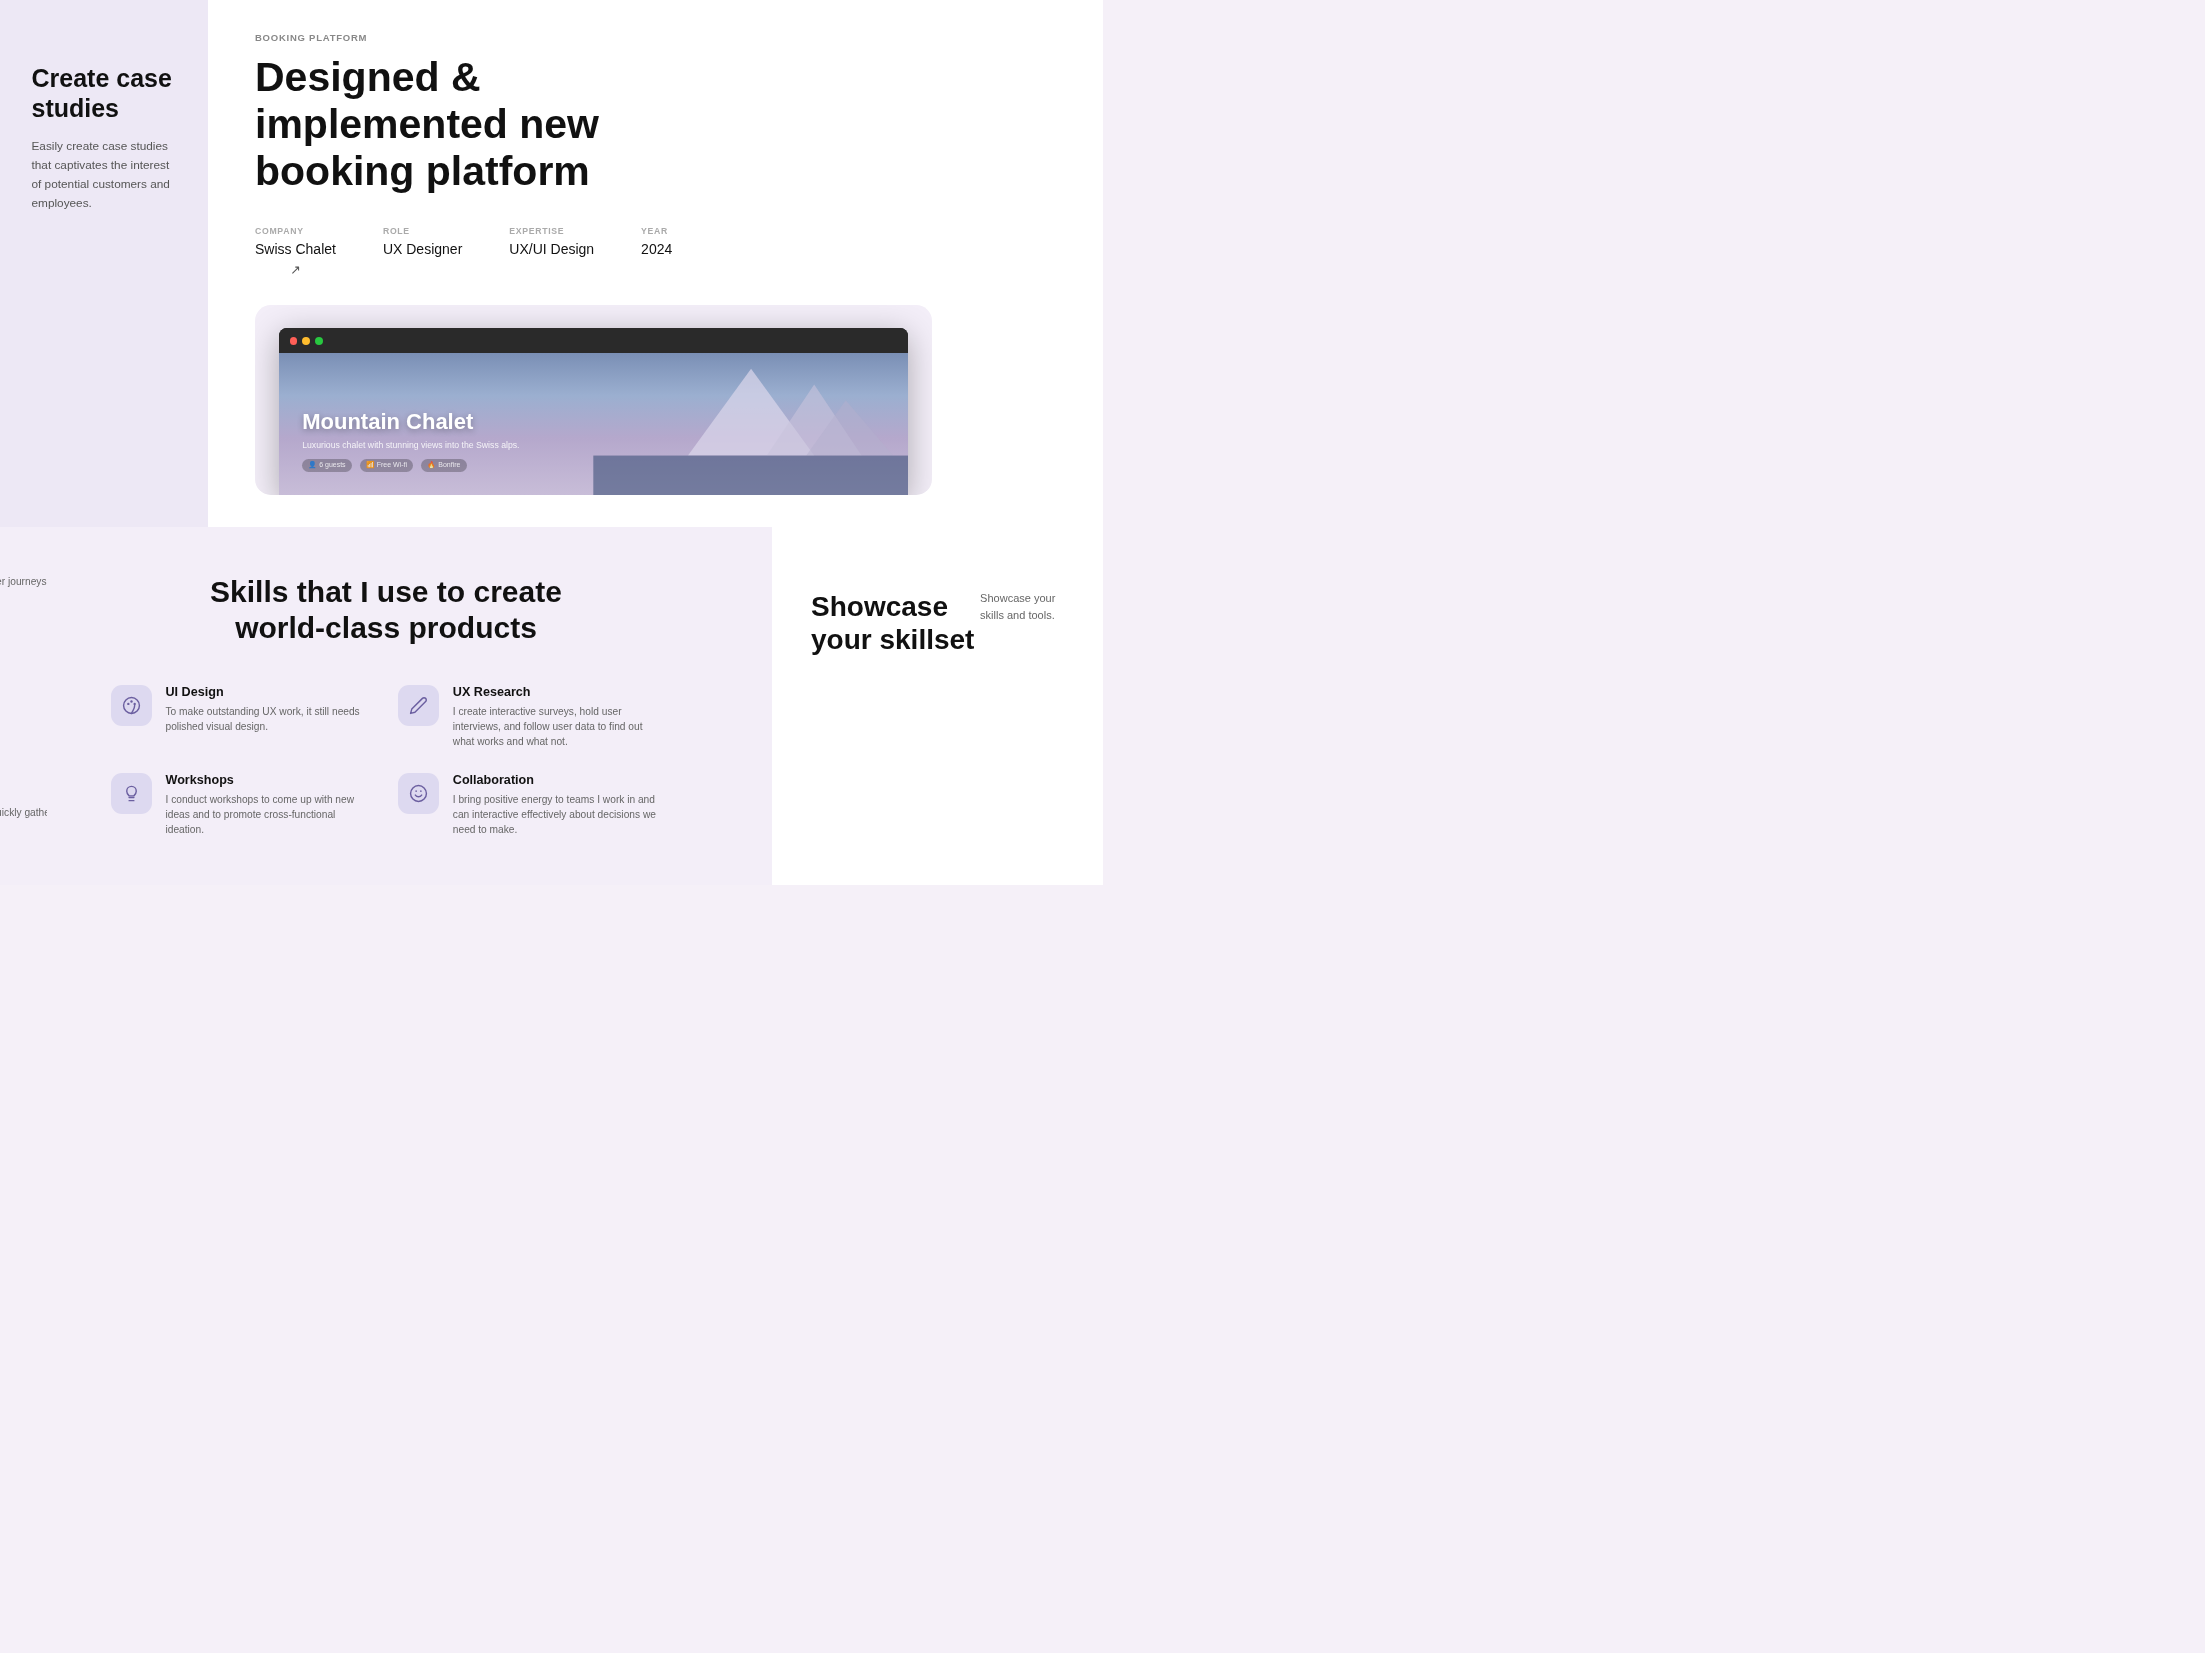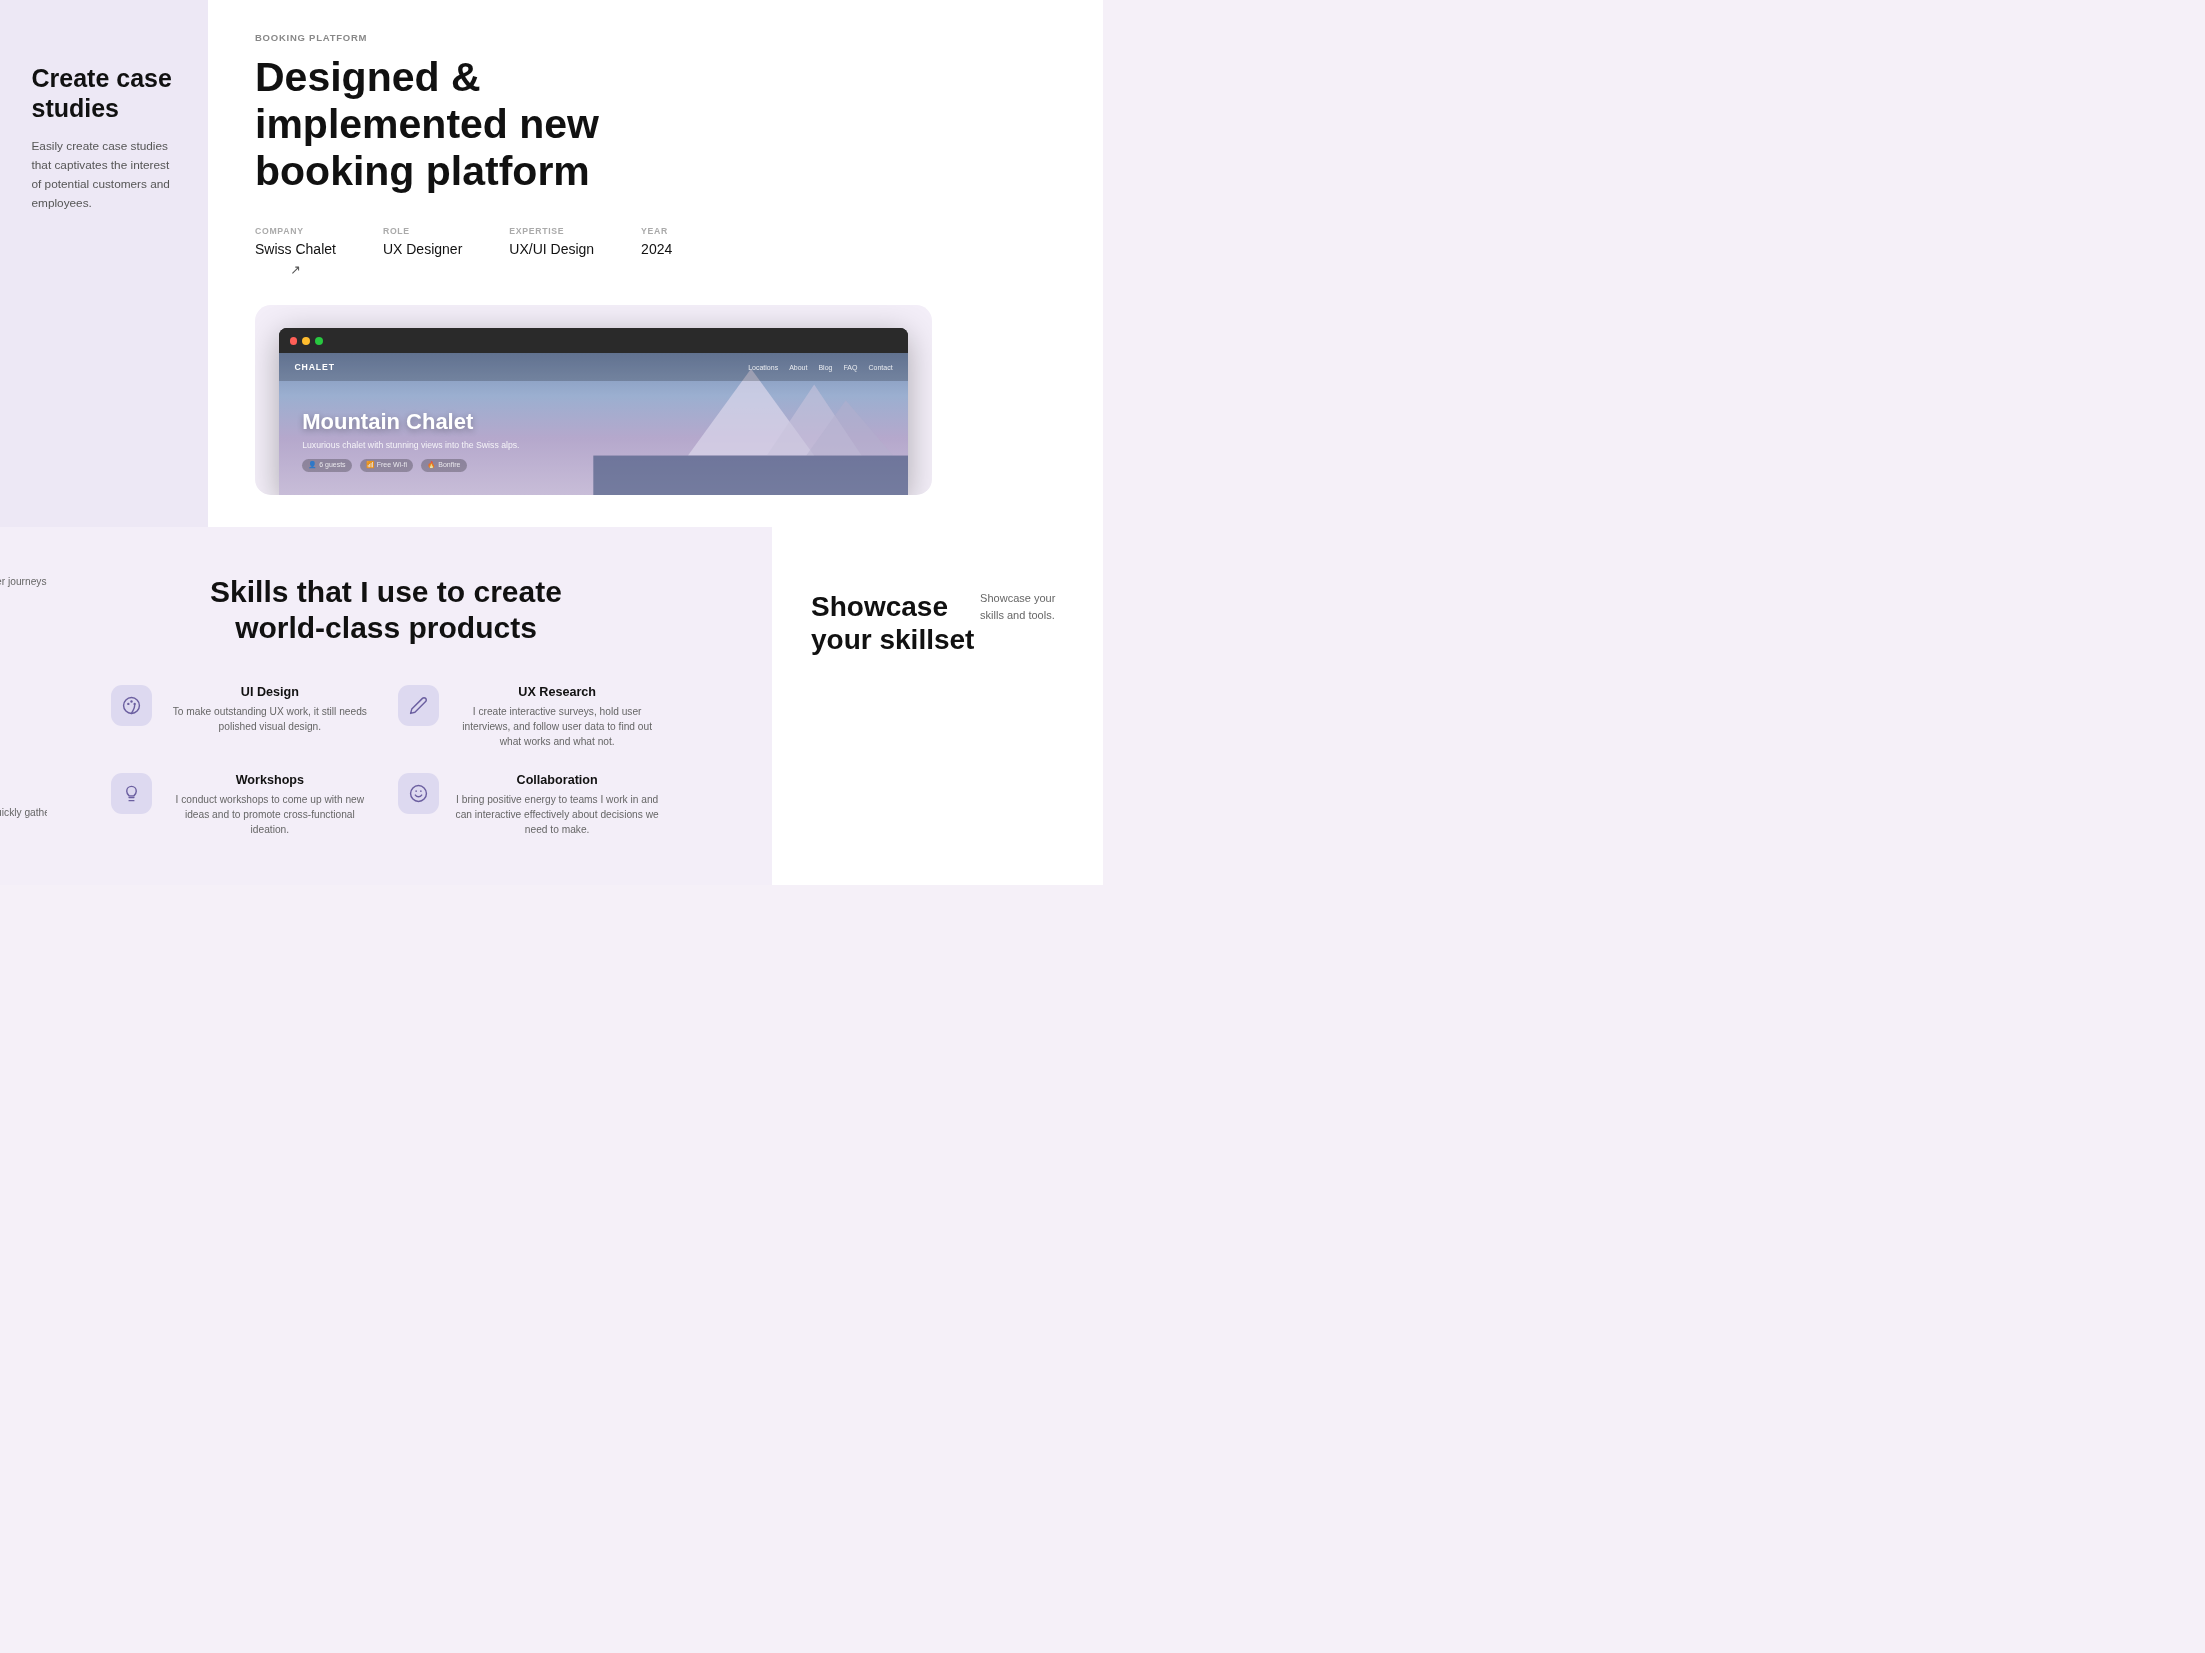--- a/index.html
+++ b/index.html
@@ -229,21 +229,20 @@
       margin-left: auto;
       margin-right: auto;
     }
 
     .skills-grid {
       display: grid;
       grid-template-columns: 1fr 1fr;
       gap: 23.6px;
       max-width: 551px;
       margin: 0 auto;
-      text-align: center;
     }
 
     .skill-card {
       display: flex;
       gap: 14px;
       align-items: flex-start;
     }
 
     .skill-icon {
       width: 41px;
@@ -350,30 +349,20 @@
         <div class="browser-content">
 
           <div style="position:absolute;inset:0;background:linear-gradient(180deg,#7a8fb5 0%,#9bafd0 30%,#b5a8cc 60%,#c8bdd8 100%);"></div>
 
           <svg style="position:absolute;bottom:0;right:0;width:70%;height:100%;" viewBox="0 0 400 180" preserveAspectRatio="xMaxYMax meet">
             <polygon points="200,20 120,130 280,130" fill="rgba(220,215,235,0.7)"></polygon>
             <polygon points="280,40 220,130 340,130" fill="rgba(200,195,220,0.6)"></polygon>
             <polygon points="320,60 270,130 380,130" fill="rgba(180,175,205,0.5)"></polygon>
             <rect y="130" width="400" height="50" fill="rgba(60,80,120,0.6)"></rect>
           </svg>
-          <div class="browser-nav">
-            <span class="browser-logo">CHALET</span>
-            <div class="browser-links">
-              <span class="browser-link">Locations</span>
-              <span class="browser-link">About</span>
-              <span class="browser-link">Blog</span>
-              <span class="browser-link">FAQ</span>
-              <span class="browser-link">Contact</span>
-            </div>
-          </div>
           <div class="browser-hero-content">
             <div class="browser-hero-title">Mountain Chalet</div>
             <div class="browser-hero-subtitle">Luxurious chalet with stunning views into the Swiss alps.</div>
             <div class="browser-tags">
               <span class="browser-tag">👤 6 guests</span>
               <span class="browser-tag">📶 Free Wi-fi</span>
               <span class="browser-tag">🔥 Bonfire</span>
             </div>
           </div>
         </div>

